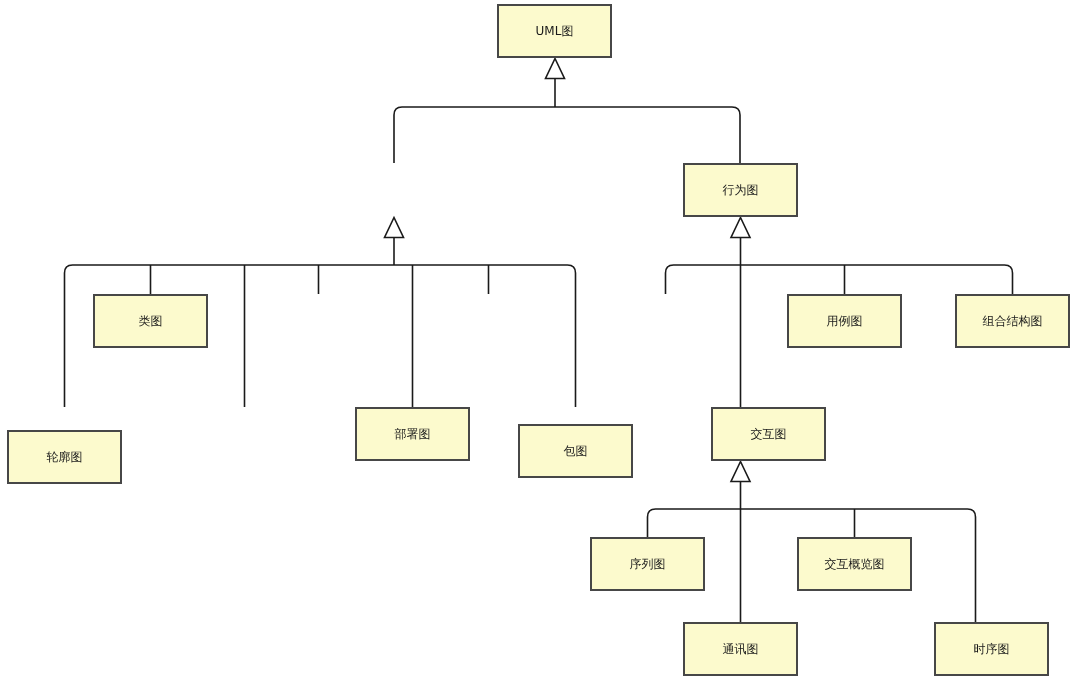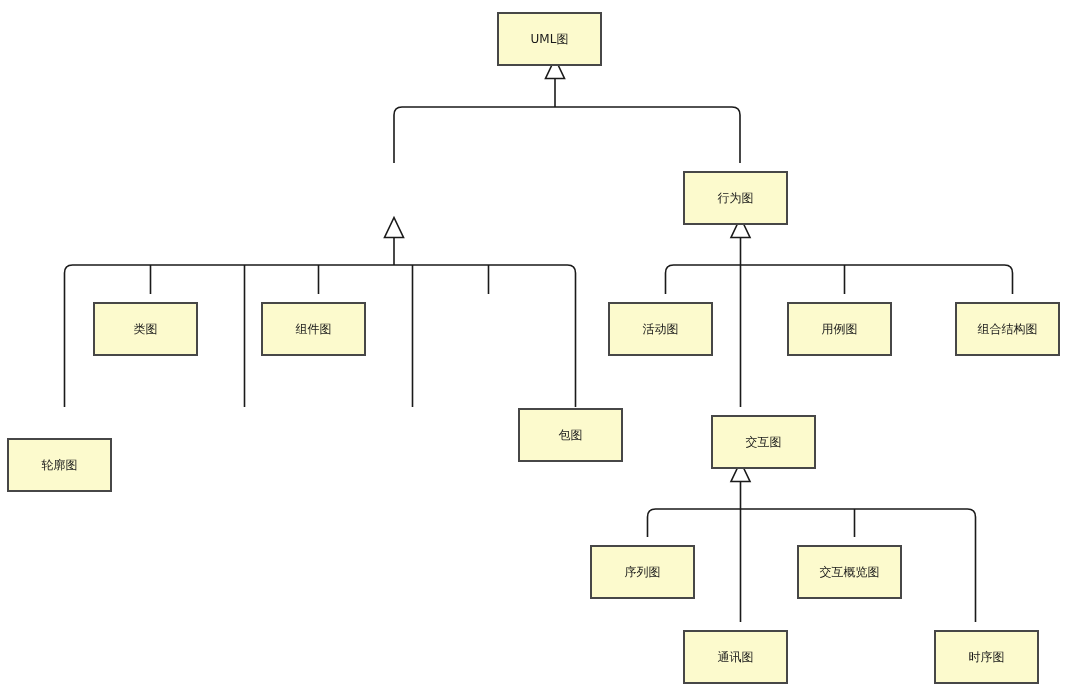--- a/index.html
+++ b/index.html
@@ -14,29 +14,28 @@
     width:1080px;height:685px;
     background:var(--bg);
     font-family:"DejaVu Sans","Liberation Sans",sans-serif;
     overflow:hidden;
   }
   svg.edge-layer{position:absolute;left:0;top:0;}
   svg.edge-layer path{fill:none;stroke:var(--edge);stroke-width:1.6;}
   svg.edge-layer polygon{fill:#FFFFFF;stroke:var(--edge);stroke-width:1.6;}
   .node{
     position:absolute;
-    width:105px;height:54px;
+    width:115px;height:54px;
     box-sizing:border-box;
     background:var(--node-fill);
     border:2px solid var(--node-border);
     display:flex;align-items:center;justify-content:center;
     font-size:12px;color:#1A1A1A;
     text-align:left;line-height:1.2;
     cursor:default;
-    margin-top:8px;
   }
 </style>
 </head>
 <body>
 
 <div class="canvas">
 
   <svg class="edge-layer" width="1080" height="685" viewBox="0 0 1080 685">
 
     <g>
@@ -73,36 +72,33 @@
 
   <div class="node" style="left:497px;top:4px">
     <span>UML图</span>
   </div>
   <div class="node" style="left:683px;top:163px">
     <span>行为图</span>
   </div>
   <div class="node" style="left:93px;top:294px">
     <span>类图</span>
   </div>
-  <div class="node" style="left:261px;top:294px">
-    <span>组件图</span>
-  </div>
-  <div class="node" style="left:608px;top:294px">
-    <span>活动图</span>
-  </div>
   <div class="node" style="left:787px;top:294px">
     <span>用例图</span>
   </div>
   <div class="node" style="left:955px;top:294px">
     <span>组合结构图</span>
   </div>
   <div class="node" style="left:7px;top:430px">
     <span>轮廓图</span>
   </div>
-  <div class="node" style="left:518px;top:400px">
+  <div class="node" style="left:355px;top:407px">
+    <span>部署图</span>
+  </div>
+  <div class="node" style="left:518px;top:424px">
     <span>包图</span>
   </div>
   <div class="node" style="left:711px;top:407px">
     <span>交互图</span>
   </div>
   <div class="node" style="left:590px;top:537px">
     <span>序列图</span>
   </div>
   <div class="node" style="left:797px;top:537px">
     <span>交互概览图</span>

